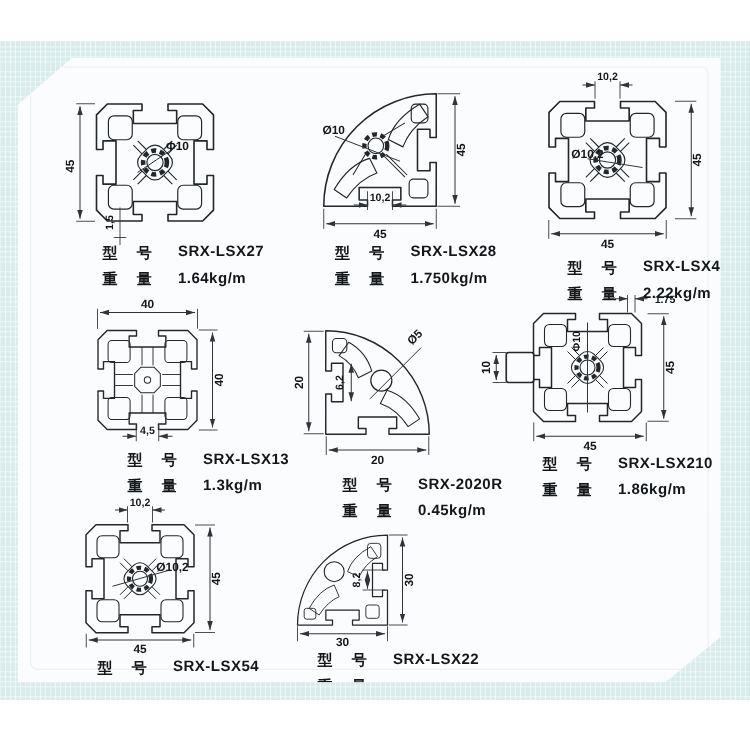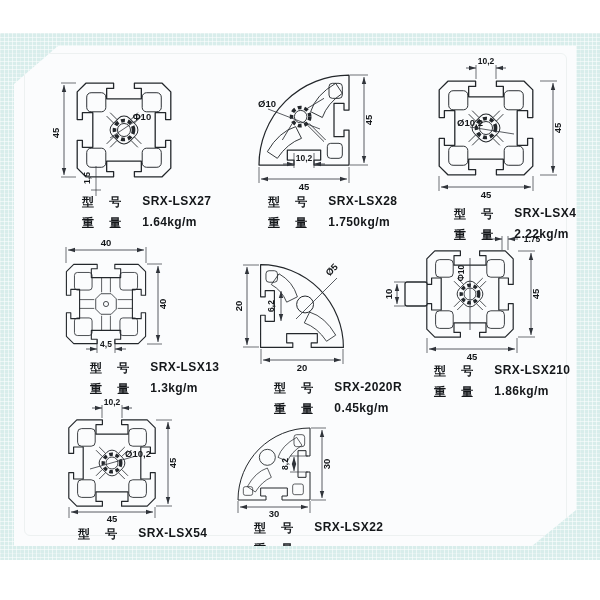--- a/index.html
+++ b/index.html
@@ -186,21 +186,21 @@
         <line class="dl" x1="27" y1="133" x2="117" y2="133" marker-start="url(#ar)" marker-end="url(#ar)"></line>
         <text class="dim" x="72" y="144">45</text>
       </g>
     </svg>
     <div class="lbl" style="left:40px;top:152px">
       <div class="lrow"><span class="cjk">型 号</span><span class="val">SRX-LSX43</span></div>
       <div class="lrow"><span class="cjk">重 量</span><span class="val">2.22kg/m</span></div>
     </div>
   </div>
 
-  <div class="card" style="left:24px;top:190px;width:195px;height:165px">
+  <div class="card" style="left:36px;top:190px;width:195px;height:165px">
     <svg width="195" height="120">
       <use href="#sq40" x="24" y="24" width="88" height="88"></use>
       <g>
         <line class="xl" x1="28" y1="27" x2="28" y2="11"></line>
           <line class="xl" x1="108" y1="27" x2="108" y2="11"></line>
         <line class="dl" x1="30" y1="14" x2="106" y2="14" marker-start="url(#ar)" marker-end="url(#ar)"></line>
         <text class="dim" x="68" y="10">40</text>
       </g>
       <g>
         <line class="xl" x1="109" y1="28" x2="124" y2="28"></line>

